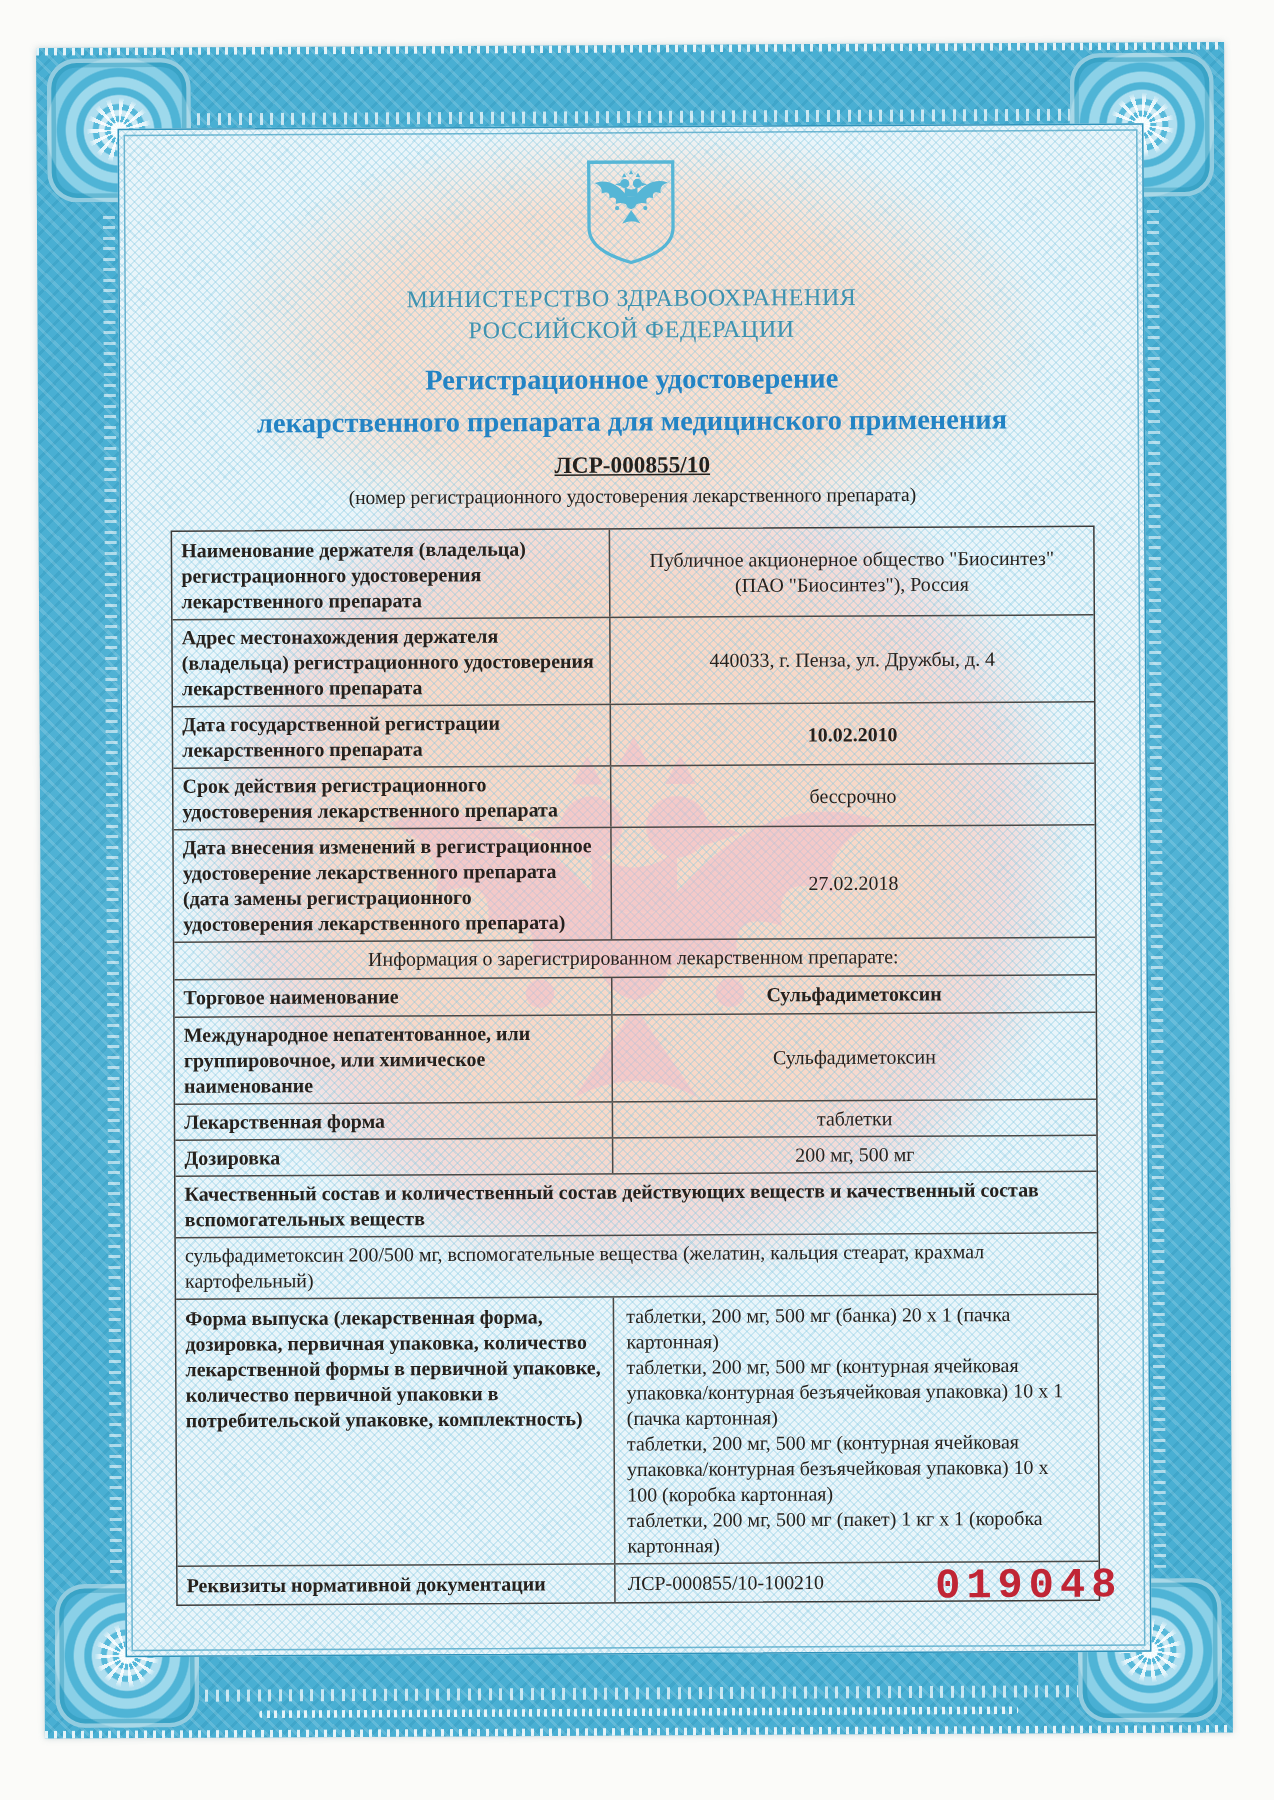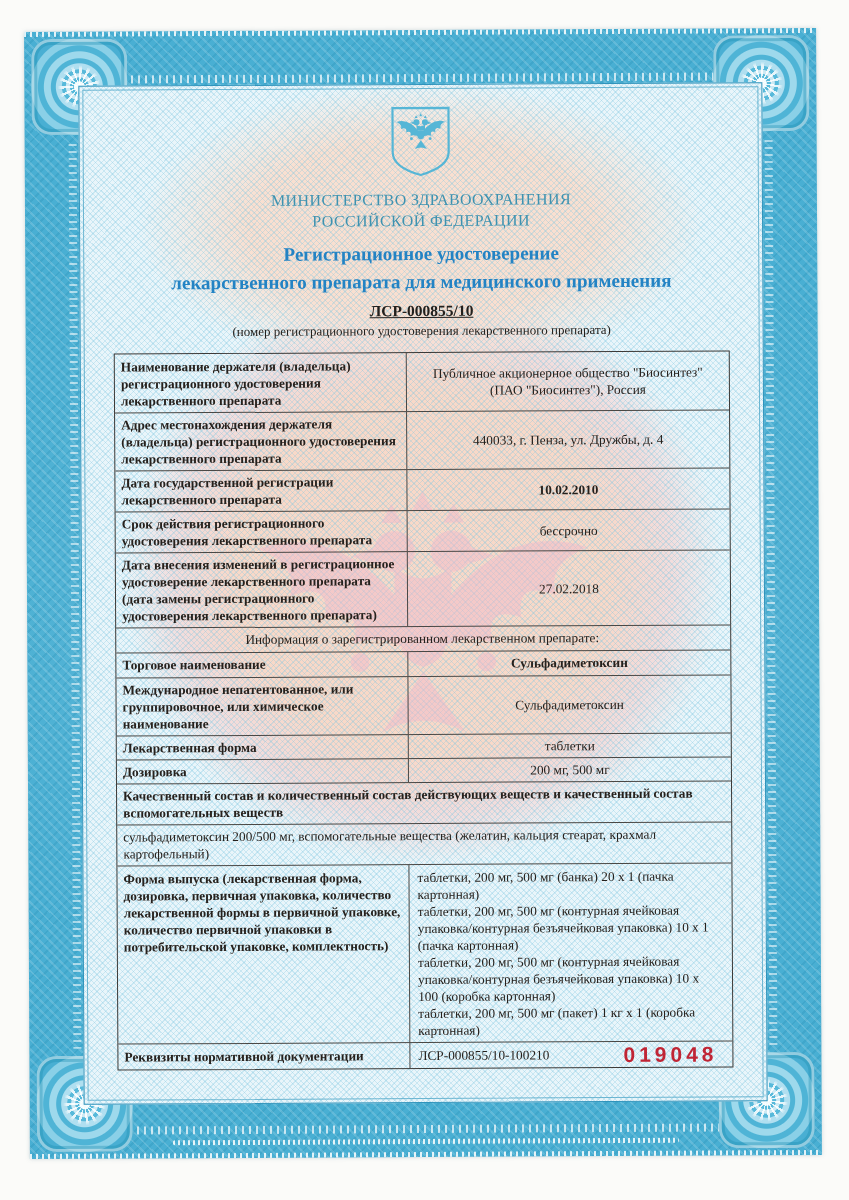--- a/index.html
+++ b/index.html
@@ -106,22 +106,22 @@
   .t-full.bold{font-weight:bold;}
   .pack-lines div{margin:0;}
   
   .h58{min-height:58px;} .h35{min-height:35px;} .h72{min-height:72px;}
   .h23{min-height:23px;} .h25{min-height:25px;} .h57{min-height:57px;}
   .h40{min-height:40px;} .h170{min-height:170px;} .h26{min-height:26px;}
 
   
   .serial{
     position:absolute;left:594px;top:1014px;
-    font-family:Liberation Sans, sans-serif;
-    font-size:21px;font-weight:600;letter-spacing:4px;color:#c02535;
+    font-family:Liberation Mono, monospace;
+    font-size:28px;font-weight:600;letter-spacing:4px;color:#c02535;
   }
   .microtext{
     position:absolute;left:18%;right:18%;bottom:13px;height:5px;
     background:repeating-linear-gradient(90deg, rgba(255,255,255,0.85) 0 2px, transparent 2px 5px);
     border-radius:2px;
   }
 </style>
 </head>
 <body>
 

